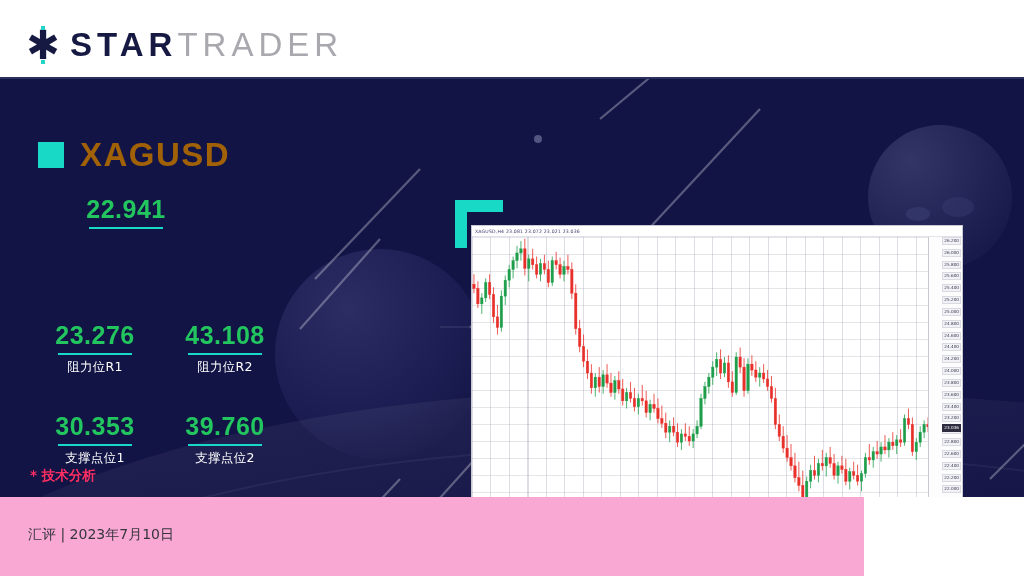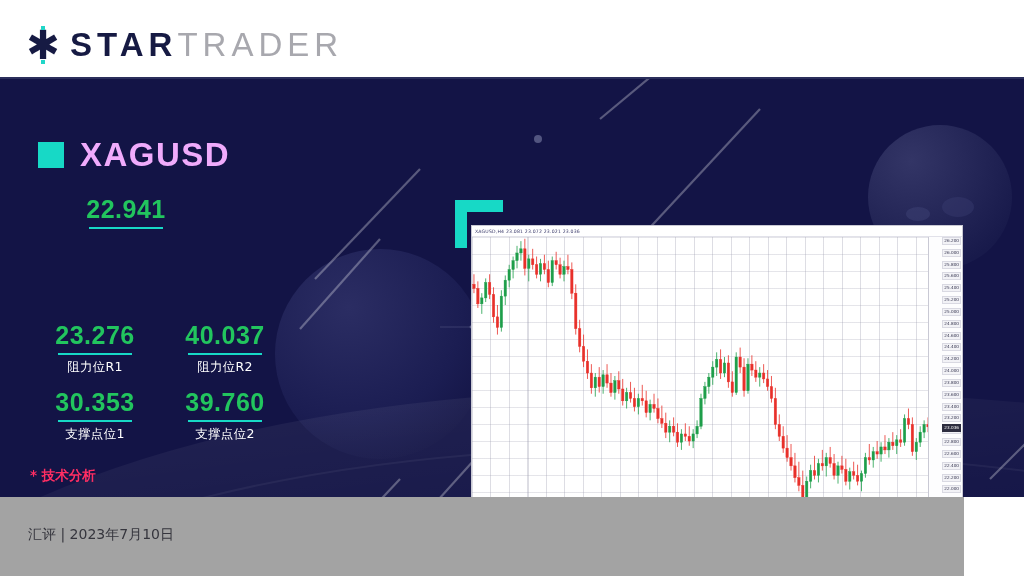--- a/index.html
+++ b/index.html
@@ -48,42 +48,42 @@
   }
   .stage .bgwrap { position:absolute; inset:0; }
 
   
   .sym-row {
     position:absolute; left:38px; top:57px;
     display:flex; align-items:center; gap:16px;
   }
   .sym-chip { width:26px; height:26px; background:#17d9c6; }
   .sym-name {
-    color:#f0abfc; font-size:33px; font-weight:700; letter-spacing:1.5px;
+    color:#a16207; font-size:33px; font-weight:700; letter-spacing:1.5px;
   }
 
   .pivot-block {
     position:absolute; left:56px; top:116px; width:140px; text-align:center;
   }
   .stat { text-align:center; }
   .stat .val {
     color:#22c55e; font-size:25px; font-weight:700; letter-spacing:0.5px;
     line-height:29px;
   }
   .stat .rule {
     width:74px; height:2px; background:#17d9c6; margin:3px auto 4px;
   }
   .stat .lbl {
     color:#ffffff; font-size:12.5px; letter-spacing:0.3px;
     font-family:"DejaVu Sans", sans-serif;
   }
 
   .grid2 {
     position:absolute; left:30px; top:242px; width:260px;
-    display:grid; grid-template-columns:1fr 1fr; row-gap:12px;
+    display:grid; grid-template-columns:1fr 1fr; row-gap:36px;
   }
 
   
   .analysis { position:absolute; left:30px; top:388px; width:372px; }
   .analysis .title {
     color:#ff2e63; font-size:13.5px; font-weight:700; margin-bottom:16px;
     font-family:"DejaVu Sans", sans-serif;
   }
   .analysis .body {
     color:#ffffff; font-size:12.8px; line-height:1.55; font-weight:700;
@@ -129,22 +129,22 @@
     background:#f2f2f6; border:1px solid #d9d9e2; line-height:6px;
     padding:0 1px; white-space:nowrap;
     font-family:"DejaVu Sans", sans-serif;
   }
   .ytick.cur {
     background:#2d2d3f; color:#ffffff; border-color:#2d2d3f;
   }
 
   
   .footer {
-    position:absolute; left:0; top:497px; width:964px; height:79px;
-    background:#a3a3a3;
+    position:absolute; left:0; top:497px; width:864px; height:79px;
+    background:#f9a8d4;
   }
   .footer .txt {
     position:absolute; left:28px; top:29px;
     color:#35353d; font-size:14px;
     font-family:"DejaVu Sans", sans-serif;
   }
 </style>
 </head>
 <body>
 
@@ -221,21 +221,21 @@
     <div class="rule"></div>
   </div>
 
   <div class="grid2">
     <div class="stat">
       <div class="val">23.276</div>
       <div class="rule"></div>
       <div class="lbl">阻力位R1</div>
     </div>
     <div class="stat">
-      <div class="val">40.037</div>
+      <div class="val">43.108</div>
       <div class="rule"></div>
       <div class="lbl">阻力位R2</div>
     </div>
     <div class="stat">
       <div class="val">30.353</div>
       <div class="rule"></div>
       <div class="lbl">支撑点位1</div>
     </div>
     <div class="stat">
       <div class="val">39.760</div>

